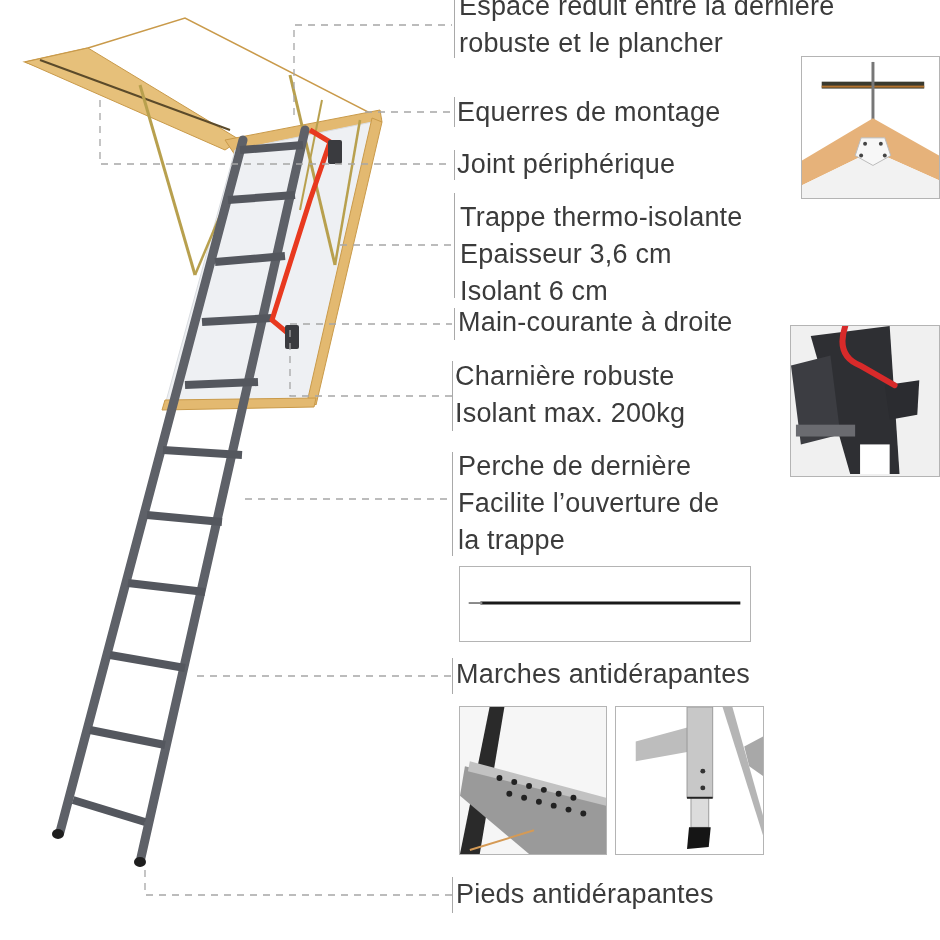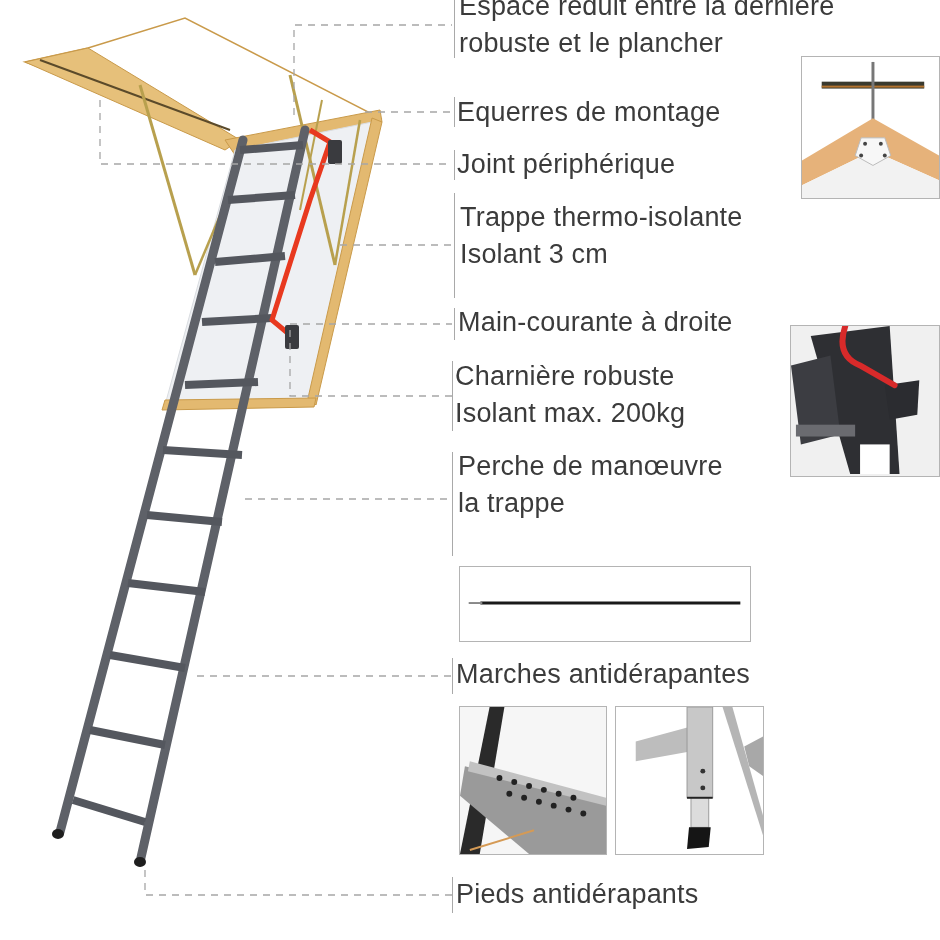--- a/index.html
+++ b/index.html
@@ -105,38 +105,40 @@
     <span class="line">robuste et le plancher</span>
   </div>
   <div class="label" style="left:457px; top:94px;">
     <span class="line">Equerres de montage</span>
   </div>
   <div class="label" style="left:457px; top:146px;text-align:center;">
     <span class="line">Joint périphérique</span>
   </div>
   <div class="label" style="left:460px; top:191px;margin-top:8px;">
     <span class="line">Trappe thermo-isolante</span>
-    <span class="line">Isolant 3 cm</span>
+    <span class="line">Epaisseur 3,6 cm</span>
+    <span class="line">Isolant 6 cm</span>
   </div>
   <div class="label" style="left:458px; top:304px;">
     <span class="line">Main-courante à droite</span>
   </div>
   <div class="label" style="left:455px; top:358px;">
     <span class="line">Charnière robuste</span>
     <span class="line">Isolant max. 200kg</span>
   </div>
   <div class="label" style="left:458px; top:448px;">
-    <span class="line">Perche de manœuvre</span>
+    <span class="line">Perche de dernière</span>
+    <span class="line">Facilite l’ouverture de</span>
     <span class="line">la trappe</span>
   </div>
   <div class="label" style="left:456px; top:656px;">
     <span class="line">Marches antidérapantes</span>
   </div>
   <div class="label" style="left:456px; top:876px;">
-    <span class="line">Pieds antidérapants</span>
+    <span class="line">Pieds antidérapantes</span>
   </div>
 
   <div class="inset" style="left:801px; top:56px; width:139px; height:143px;">
     <svg viewBox="0 0 139 143">
       <rect x="20" y="25" width="104" height="7" fill="#3a3a2e"></rect>
       <rect x="20" y="29" width="104" height="2" fill="#b3732e"></rect>
       <line x1="72" y1="5" x2="72" y2="95" stroke="#777" stroke-width="3"></line>
       <polygon points="0,105 72,62 139,100 139,125 72,95 0,130" fill="#e6b27a"></polygon>
       <polygon points="0,130 72,95 139,125 139,143 0,143" fill="#f2f2f2"></polygon>
       <polygon points="60,82 84,82 90,100 72,110 54,100" fill="#f7f7f7" stroke="#bbb"></polygon>

